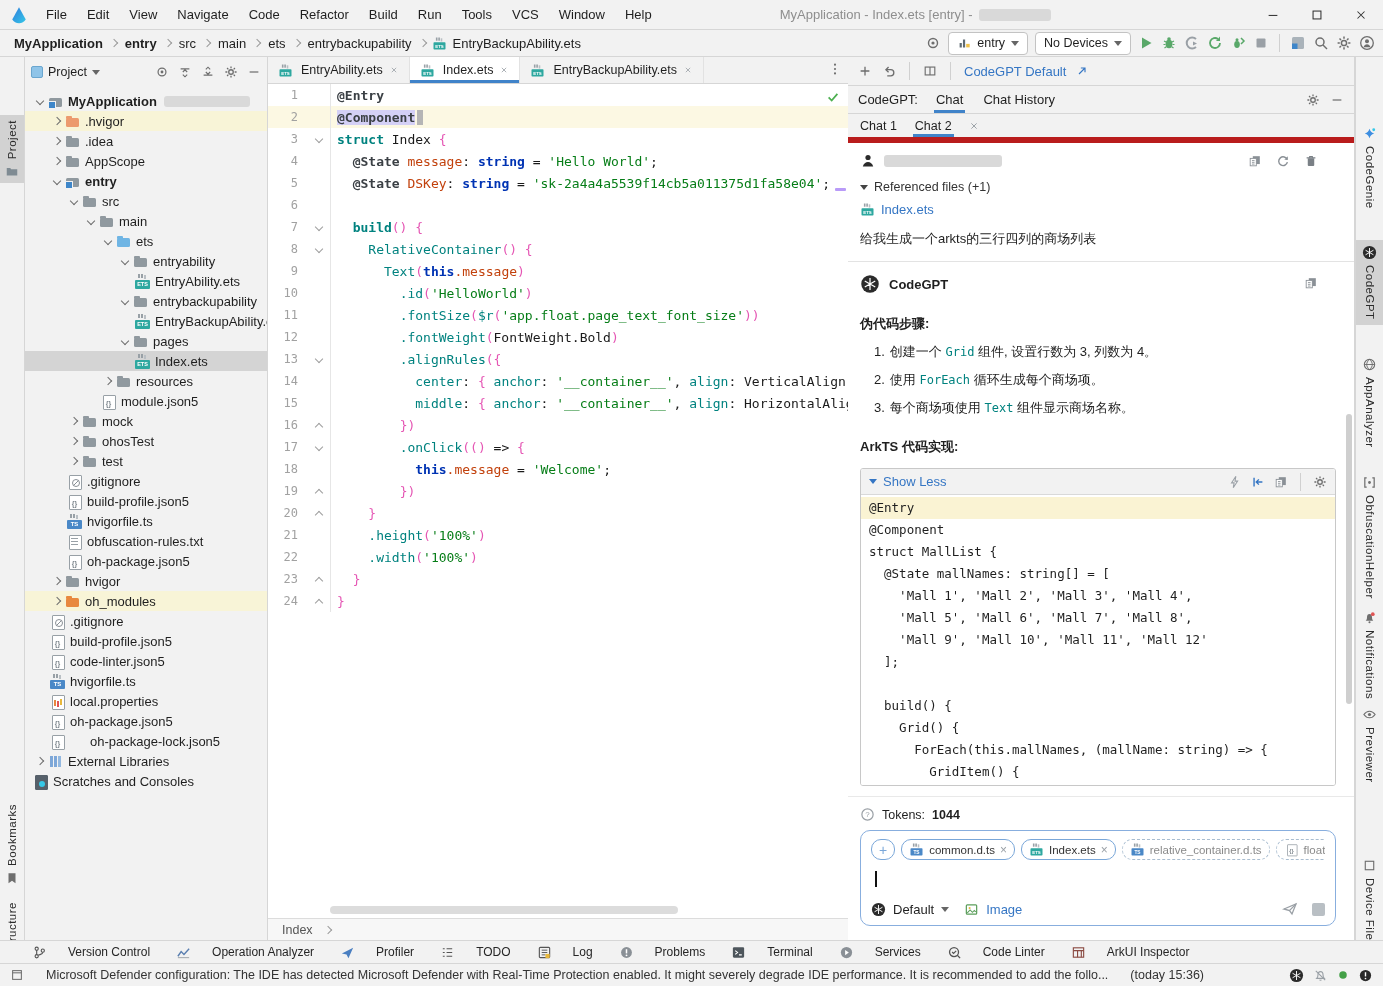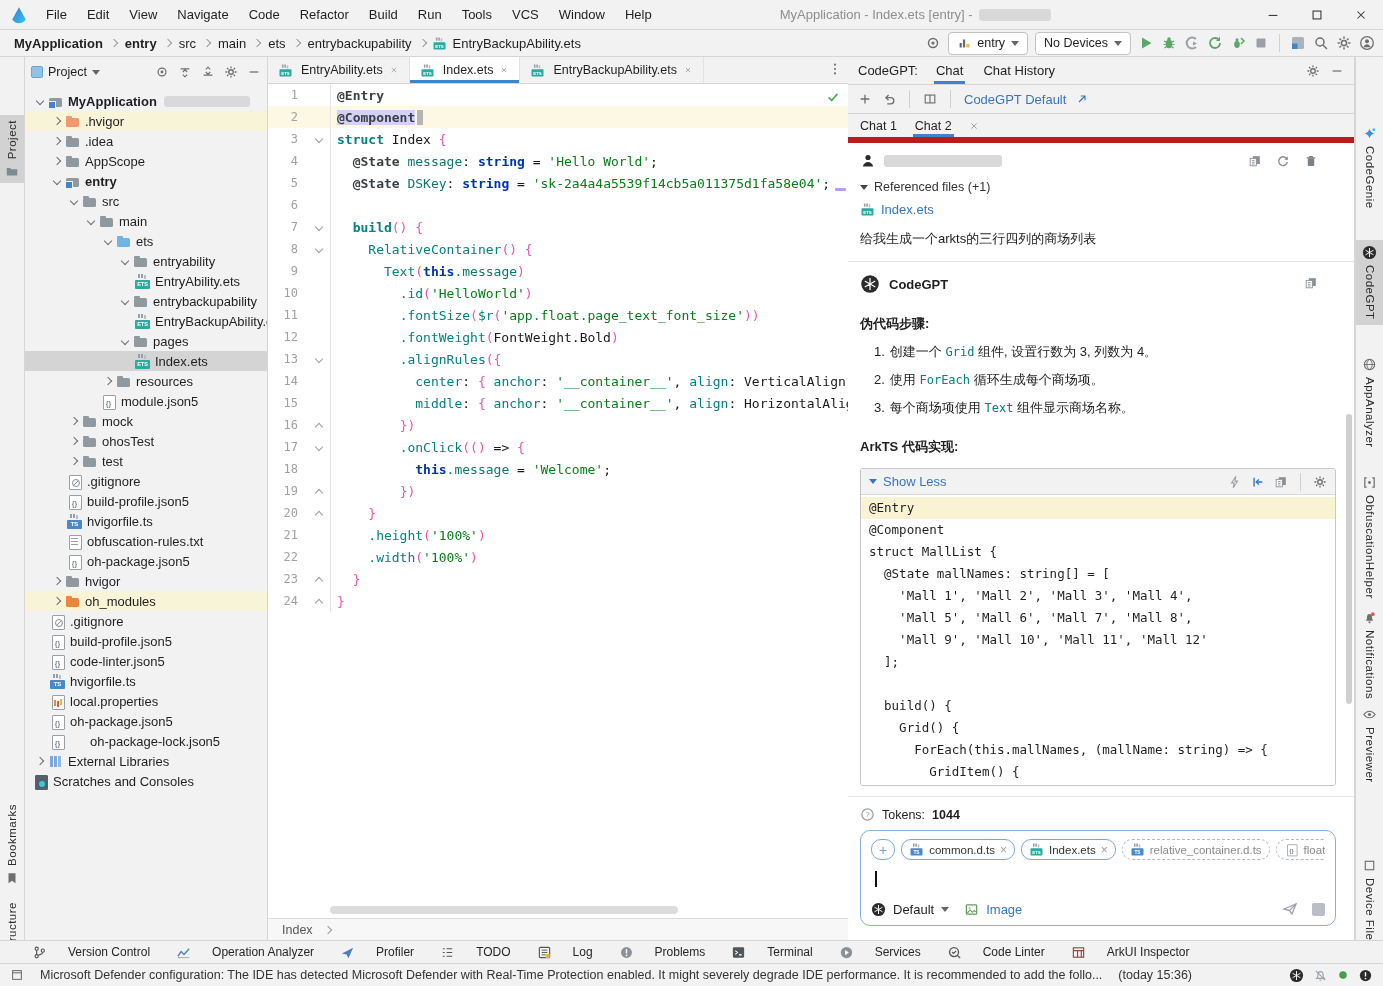--- a/index.html
+++ b/index.html
@@ -85,21 +85,21 @@
 .foldc{width:32px;flex:none;position:relative;height:100%}
 .foldm{position:absolute;right:8px;top:8px;width:6px;height:6px}
 .foldm.d{border-right:1.4px solid #9e9e9e;border-bottom:1.4px solid #9e9e9e;transform:rotate(45deg)}
 .foldm.u{border-left:1.4px solid #9e9e9e;border-top:1.4px solid #9e9e9e;transform:rotate(45deg);top:10px}
 .ctext{border-left:1px solid #e6e6e6;padding-left:6px;height:100%;display:flex;align-items:center;flex:1;overflow:hidden}
 .tok-plain{color:#1a1a1a}
 .tok-ann{color:#3b4045;font-weight:600}
 .tok-kw{color:#0033b3;font-weight:bold}
 .tok-teal{color:#00827f}
 .tok-tealb{color:#00827f;font-weight:bold}
-.tok-field{color:#0f766e}
+.tok-field{color:#c2410c}
 .tok-str{color:#067d17}
 .tok-pink{color:#e556b4}
 .tok-sel{background:#d4d0f6}
 .codecaret{display:inline-block;width:6px;height:15px;background:#b5b5b5;margin-left:2px}
 #echeck{position:absolute;right:8px;top:33px}
 #epurple{position:absolute;right:2px;top:131px;width:11px;height:3px;background:#b99bf8;border-radius:1px}
 #ehscroll{position:absolute;left:62px;bottom:26px;width:348px;height:8px;background:#dcdcdc;border-radius:4px}
 #ebreadcrumb{position:absolute;left:0;bottom:0;right:0;height:22px;background:#f7f7f7;border-top:1px solid #dcdcdc;display:flex;align-items:center;gap:8px;padding-left:14px;color:#555;font-size:12.5px}
 
 #chat{position:absolute;left:848px;top:0;width:507px;bottom:0;background:#fff;border-right:1px solid #d6d6d6}
@@ -141,21 +141,21 @@
 .chip.plus{width:30px;justify-content:center;color:#7aa7d9;font-size:14px}
 .chip.dashed{border:1px dashed #a9bdd0;color:#8a8a8a}
 .chip .cx{color:#9aa0a6;font-size:12px;margin-left:2px}
 #caret{position:absolute;left:14px;top:40px;width:1.5px;height:16px;background:#111}
 #input-bottom{position:absolute;left:10px;right:10px;bottom:8px;display:flex;align-items:center;gap:7px}
 #input-bottom .ricons{margin-left:auto;display:flex;align-items:center;gap:14px}
 .stopsq{width:13px;height:13px;background:#b9bfc4;border-radius:2px}
 
 #toolwin{position:absolute;left:0;right:0;bottom:23px;height:23px;background:#f2f2f2;border-top:1px solid #d6d6d6;display:flex;align-items:center;gap:26px;padding-left:32px;font-size:12px;color:#262626}
 .twitem{display:flex;align-items:center;gap:21px}
-#statusbar{position:absolute;left:0;right:0;bottom:0;height:23px;background:#f2f2f2;border-top:1px solid #d6d6d6;display:flex;align-items:center;gap:16px;padding:0 10px;font-size:12.5px;color:#333;white-space:nowrap}
+#statusbar{position:absolute;left:0;right:0;bottom:0;height:23px;background:#f2f2f2;border-top:1px solid #d6d6d6;display:flex;align-items:center;gap:22px;padding:0 10px;font-size:12.5px;color:#333;white-space:nowrap}
 #statusbar .ricons{margin-left:auto;display:flex;align-items:center;gap:9px}
 </style>
 </head>
 <body>
 
 <div id="app">
 
   <header id="titlebar">
     <span class="icn s18">
         <svg viewBox="0 0 16 16">
@@ -626,20 +626,47 @@
         </span>
       <span id="epurple"></span>
       <div id="ehscroll"></div>
       <div id="ebreadcrumb">
         <span>Index</span>
         <span class="csep"></span>
       </div>
     </section>
 
     <section id="chat">
+      <div id="ctool">
+        <span class="icn s14">
+            <svg viewBox="0 0 16 16">
+              <path d="M8 3v10M3 8h10" stroke="#6e6e6e" stroke-width="1.5"></path>
+            </svg>
+          </span>
+        <span class="icn s14">
+            <svg viewBox="0 0 16 16">
+              <path d="M4.5 6.5H10a3.5 3.5 0 1 1 0 7H6" fill="none" stroke="#6e6e6e" stroke-width="1.5"></path>
+              <path d="M7.5 3.5l-3 3 3 3" fill="none" stroke="#6e6e6e" stroke-width="1.5"></path>
+            </svg>
+          </span>
+        <span class="vdiv"></span>
+        <span class="icn s14">
+            <svg viewBox="0 0 16 16">
+              <rect x="2.5" y="3.5" width="11" height="9" fill="none" stroke="#6e6e6e" stroke-width="1.3"></rect>
+              <path d="M8 3.5v9" stroke="#6e6e6e" stroke-width="1.3"></path>
+            </svg>
+          </span>
+        <span class="vdiv"></span>
+        <span class="link">CodeGPT Default</span>
+        <span class="icn s12">
+            <svg viewBox="0 0 16 16">
+              <path d="M4 12L12 4M6.5 4H12v5.5" fill="none" stroke="#3576c4" stroke-width="1.5"></path>
+            </svg>
+          </span>
+      </div>
       <div id="chead">
         <span>CodeGPT:</span>
         <span id="chead-tabs" style="display:flex;gap:16px;height:100%">
             <span class="htab active">Chat</span>
             <span class="htab">Chat History</span>
           </span>
         <span class="hicons">
           <span class="icn s14">
               <svg viewBox="0 0 16 16">
                 <g stroke="#6e6e6e" stroke-width="1.5" fill="none">
@@ -647,47 +674,20 @@
                   <path d="M8 1.6v2.2M8 12.2v2.2M1.6 8h2.2M12.2 8h2.2M3.5 3.5l1.5 1.5M11 11l1.5 1.5M12.5 3.5L11 5M5 11l-1.5 1.5"></path>
                 </g>
               </svg>
             </span>
           <span class="icn s14">
               <svg viewBox="0 0 16 16">
                 <path d="M3 8h10" stroke="#6e6e6e" stroke-width="1.4"></path>
               </svg>
             </span>
         </span>
-      </div>
-      <div id="ctool">
-        <span class="icn s14">
-            <svg viewBox="0 0 16 16">
-              <path d="M8 3v10M3 8h10" stroke="#6e6e6e" stroke-width="1.5"></path>
-            </svg>
-          </span>
-        <span class="icn s14">
-            <svg viewBox="0 0 16 16">
-              <path d="M4.5 6.5H10a3.5 3.5 0 1 1 0 7H6" fill="none" stroke="#6e6e6e" stroke-width="1.5"></path>
-              <path d="M7.5 3.5l-3 3 3 3" fill="none" stroke="#6e6e6e" stroke-width="1.5"></path>
-            </svg>
-          </span>
-        <span class="vdiv"></span>
-        <span class="icn s14">
-            <svg viewBox="0 0 16 16">
-              <rect x="2.5" y="3.5" width="11" height="9" fill="none" stroke="#6e6e6e" stroke-width="1.3"></rect>
-              <path d="M8 3.5v9" stroke="#6e6e6e" stroke-width="1.3"></path>
-            </svg>
-          </span>
-        <span class="vdiv"></span>
-        <span class="link">CodeGPT Default</span>
-        <span class="icn s12">
-            <svg viewBox="0 0 16 16">
-              <path d="M4 12L12 4M6.5 4H12v5.5" fill="none" stroke="#3576c4" stroke-width="1.5"></path>
-            </svg>
-          </span>
       </div>
       <div id="ctabs">
           <span class="ctab">Chat 1</span>
           <span class="ctab active">Chat 2</span>
           <span class="icn s12" style="align-self: center;">
             <svg viewBox="0 0 16 16">
               <path d="M4.5 4.5l7 7M11.5 4.5l-7 7" stroke="#9aa0a6" stroke-width="1.3"></path>
             </svg>
           </span>
         </div>

